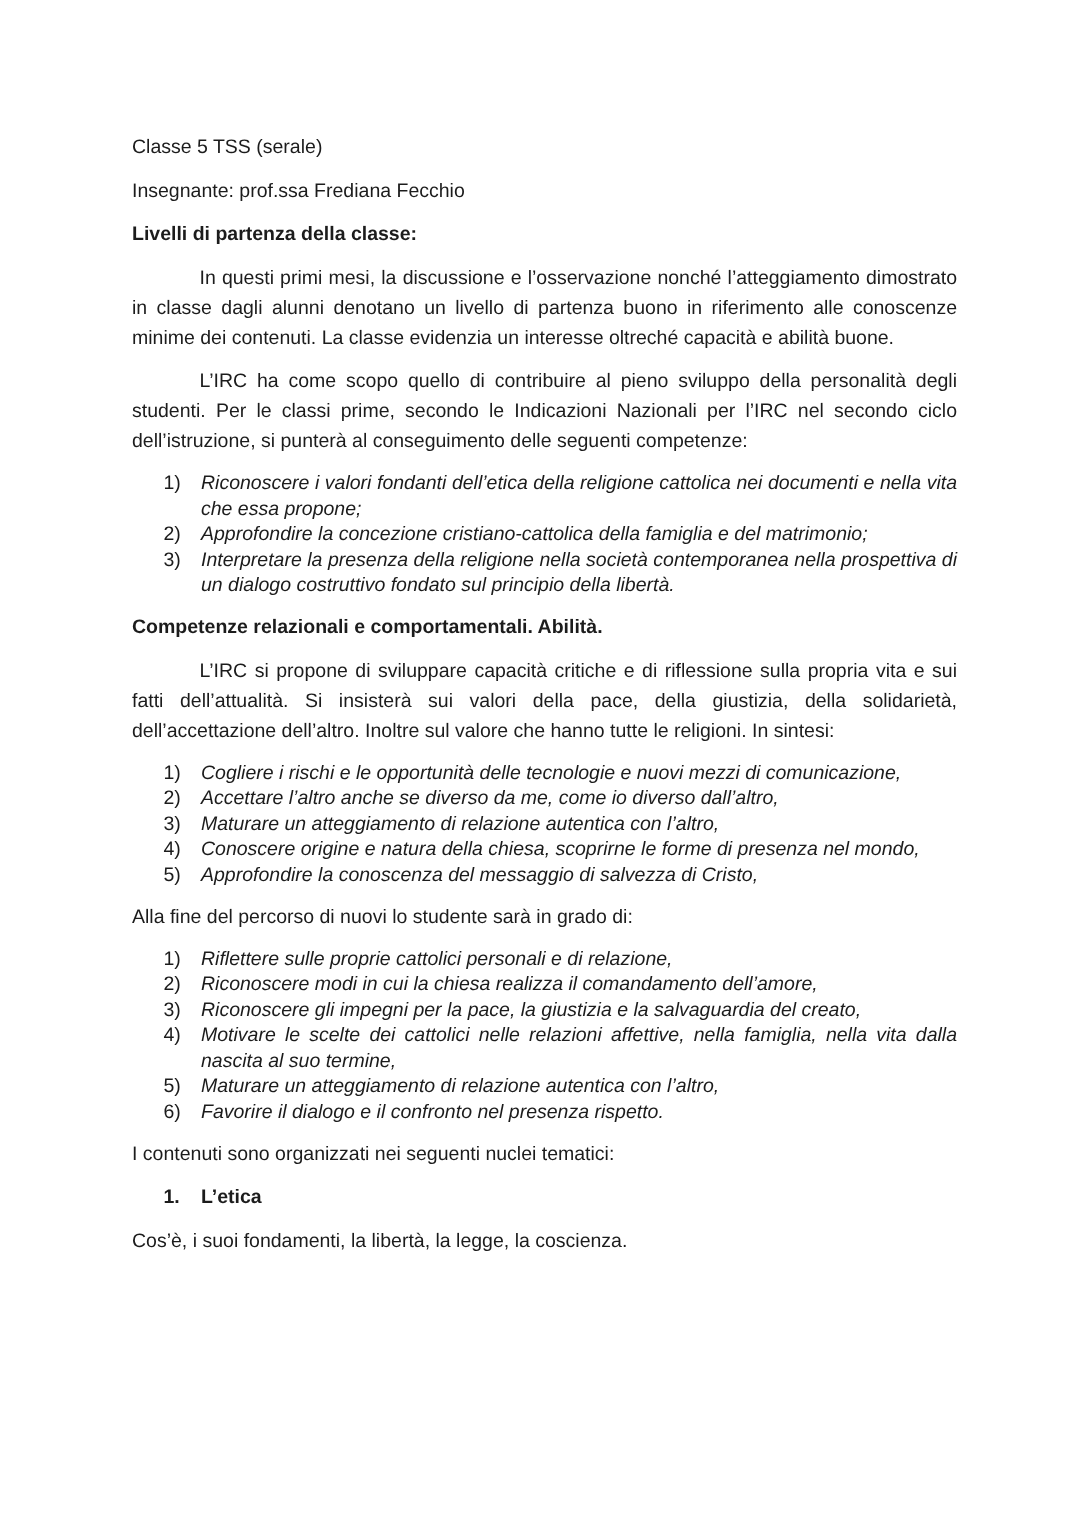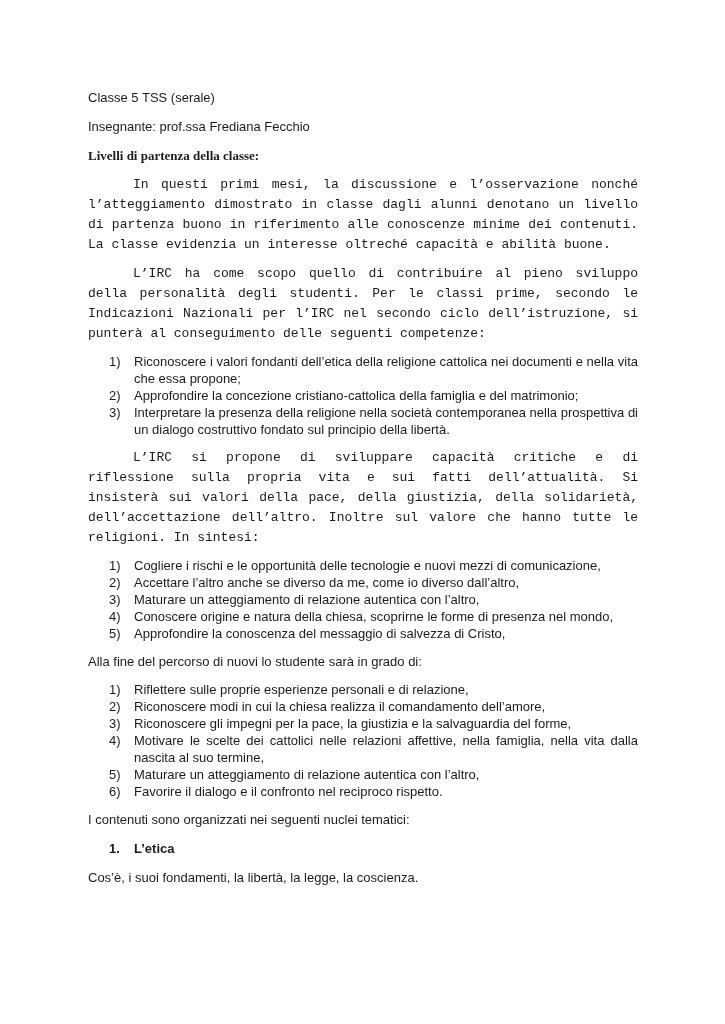--- a/index.html
+++ b/index.html
@@ -20,41 +20,42 @@
     width: 725px;
     height: 1024px;
     padding: 88px 87px 0 88px;
     background: #ffffff;
   }
   .page p {
     margin: 0 0 9px 0;
     font-size: 13px;
     line-height: 20px;
   }
-  .bold { font-weight: bold; font-family: Liberation Serif, serif; }
-  .justify { text-align: justify; font-family: Liberation Mono, monospace; }
+  .bold { font-weight: bold; }
+  .justify { text-align: justify; }
   .indent { text-indent: 45px; }
   .year-line { margin-bottom: 40px; }
   ol.doc-list {
     list-style: none;
     margin: 0 0 10px 0;
     padding: 0 0 0 21px;
     font-size: 13px;
     line-height: 17px;
   }
   ol.doc-list li {
     display: flex;
     margin: 0;
   }
   ol.doc-list .num {
     flex: 0 0 25px;
   }
   ol.doc-list .txt {
     flex: 1 1 auto;
     text-align: justify;
+    font-style: italic;
   }
   .topic-line {
     display: flex;
     margin: 0 0 9px 0;
     padding-left: 21px;
     font-size: 13px;
     line-height: 20px;
     font-weight: bold;
   }
   .topic-line .num { flex: 0 0 25px; }
@@ -80,20 +81,21 @@
     <li>
       <span class="num">2)</span>
       <span class="txt">Approfondire la concezione cristiano-cattolica della famiglia e del matrimonio;</span>
     </li>
     <li>
       <span class="num">3)</span>
       <span class="txt">Interpretare la presenza della religione nella società contemporanea nella prospettiva di un dialogo costruttivo fondato sul principio della libertà.</span>
     </li>
   </ol>
 
+  <p class="bold">Competenze relazionali e comportamentali. Abilità.</p>
   <p class="justify indent">L’IRC si propone di sviluppare capacità critiche e di riflessione sulla propria vita e sui fatti dell’attualità. Si insisterà sui valori della pace, della giustizia, della solidarietà, dell’accettazione dell’altro. Inoltre sul valore che hanno tutte le religioni. In sintesi:</p>
 
   <ol class="doc-list">
     <li>
       <span class="num">1)</span>
       <span class="txt">Cogliere i rischi e le opportunità delle tecnologie e nuovi mezzi di comunicazione,</span>
     </li>
     <li>
       <span class="num">2)</span>
       <span class="txt">Accettare l’altro anche se diverso da me, come io diverso dall’altro,</span>
@@ -110,41 +112,41 @@
       <span class="num">5)</span>
       <span class="txt">Approfondire la conoscenza del messaggio di salvezza di Cristo,</span>
     </li>
   </ol>
 
   <p>Alla fine del percorso di nuovi lo studente sarà in grado di:</p>
 
   <ol class="doc-list">
     <li>
       <span class="num">1)</span>
-      <span class="txt">Riflettere sulle proprie esperienze personali e di relazione,</span>
+      <span class="txt">Riflettere sulle proprie cattolici personali e di relazione,</span>
     </li>
     <li>
       <span class="num">2)</span>
       <span class="txt">Riconoscere modi in cui la chiesa realizza il comandamento dell’amore,</span>
     </li>
     <li>
       <span class="num">3)</span>
-      <span class="txt">Riconoscere gli impegni per la pace, la giustizia e la salvaguardia del forme,</span>
+      <span class="txt">Riconoscere gli impegni per la pace, la giustizia e la salvaguardia del creato,</span>
     </li>
     <li>
       <span class="num">4)</span>
       <span class="txt">Motivare le scelte dei cattolici nelle relazioni affettive, nella famiglia, nella vita dalla nascita al suo termine,</span>
     </li>
     <li>
       <span class="num">5)</span>
       <span class="txt">Maturare un atteggiamento di relazione autentica con l’altro,</span>
     </li>
     <li>
       <span class="num">6)</span>
-      <span class="txt">Favorire il dialogo e il confronto nel reciproco rispetto.</span>
+      <span class="txt">Favorire il dialogo e il confronto nel presenza rispetto.</span>
     </li>
   </ol>
 
   <p>I contenuti sono organizzati nei seguenti nuclei tematici:</p>
 
   <div class="topic-line">
     <span class="num">1.</span>
     <span>L’etica</span>
   </div>
 

